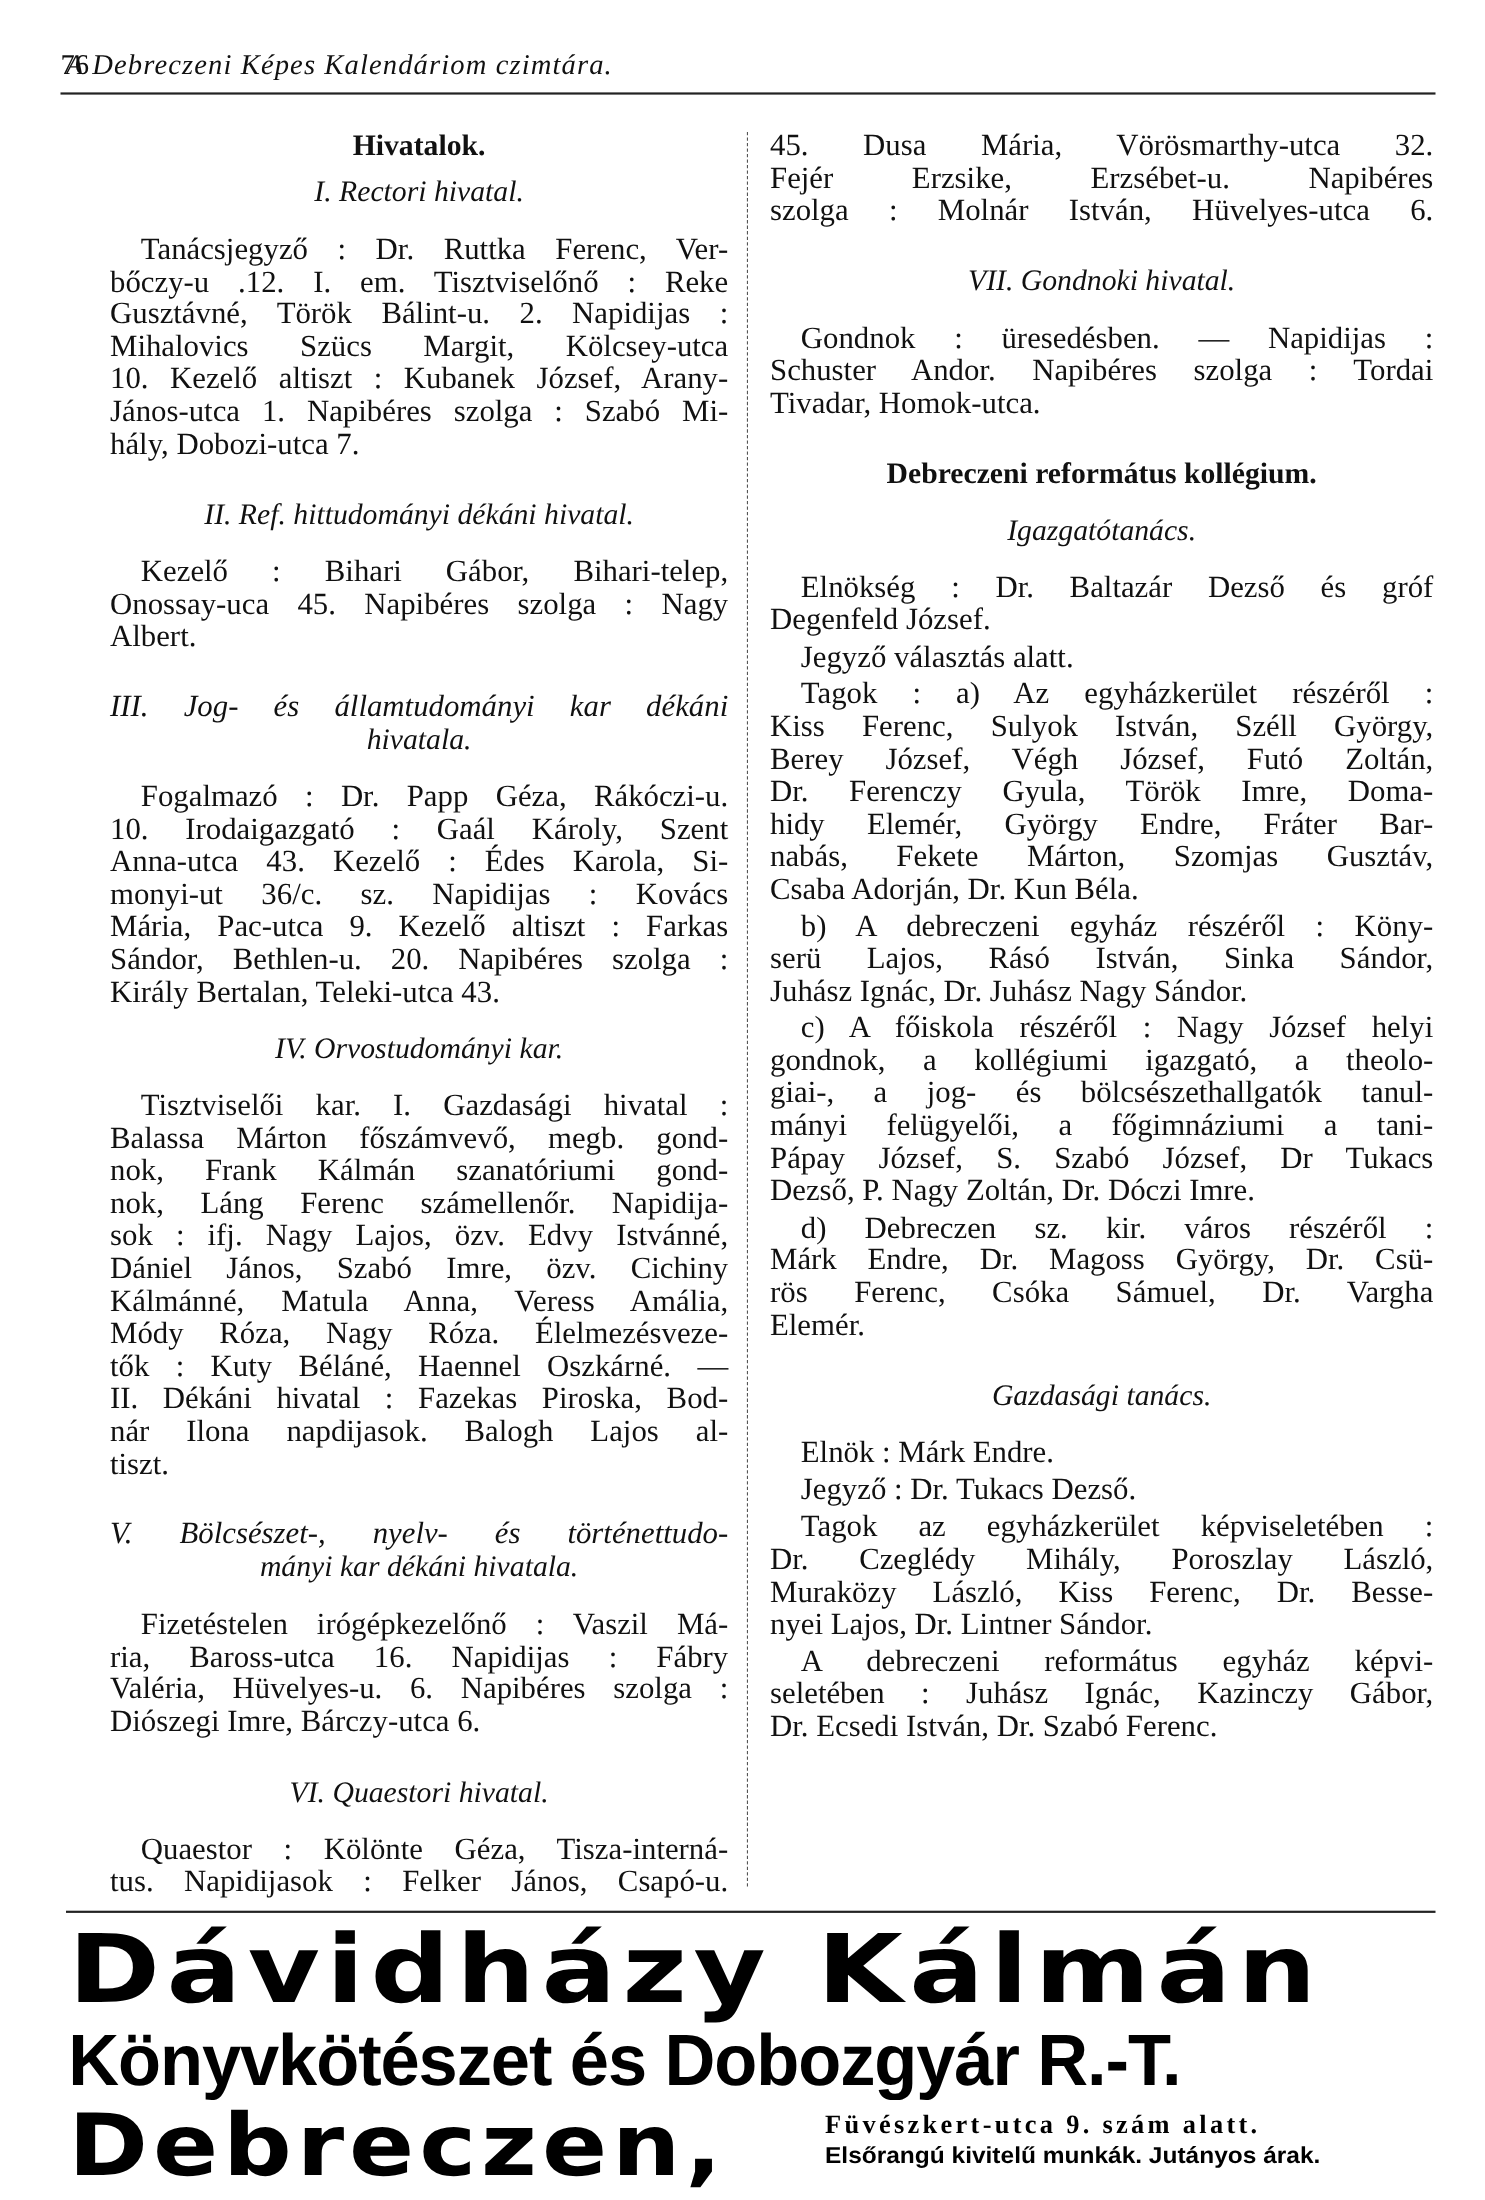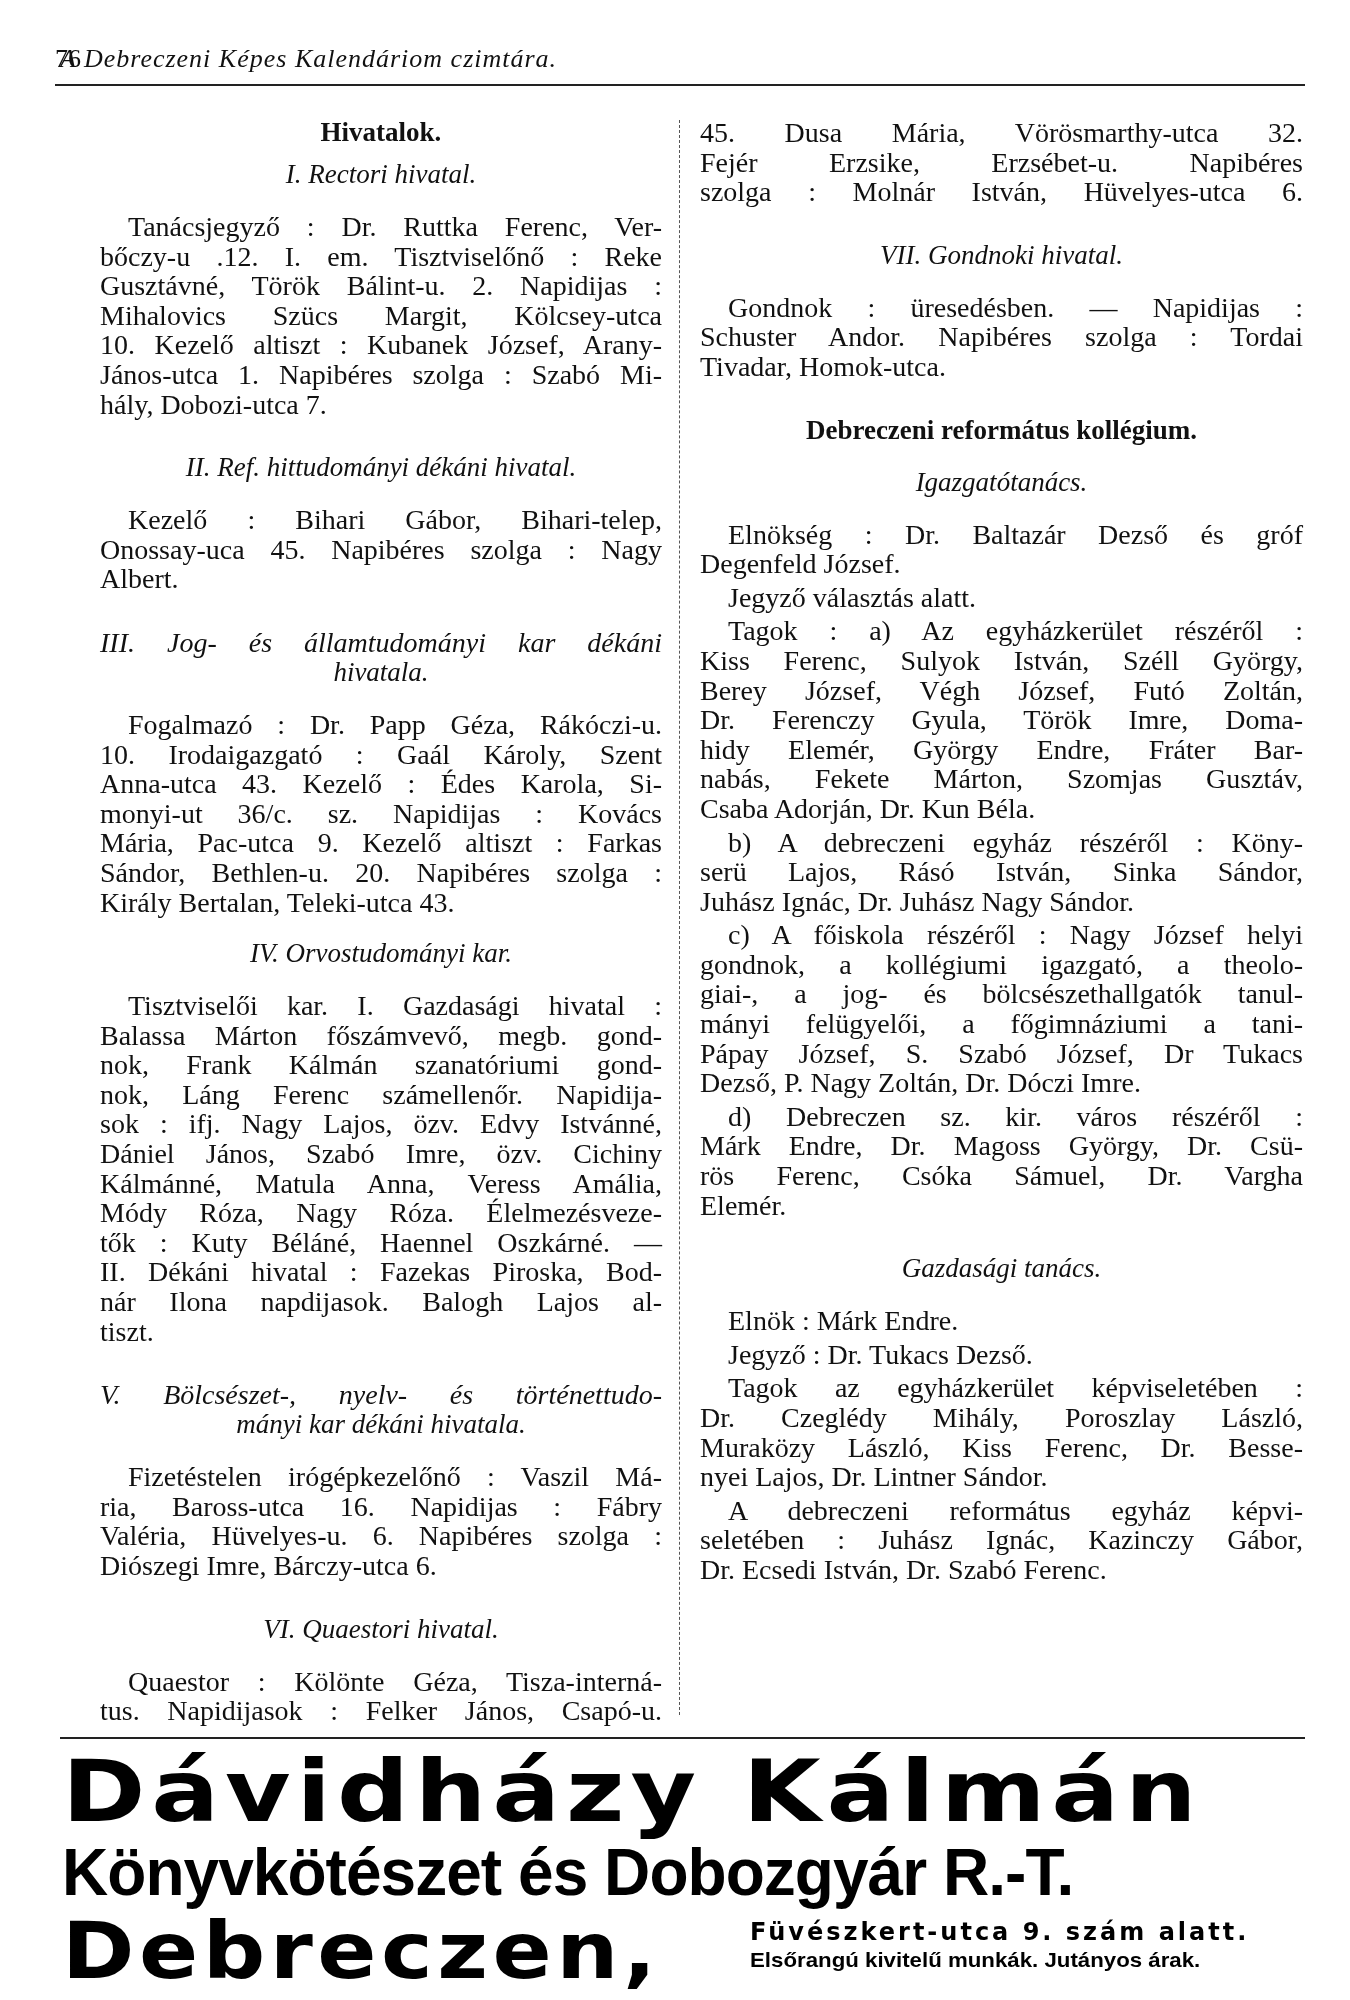--- a/index.html
+++ b/index.html
@@ -20,21 +20,21 @@
   .gap-s { height:12px; }
   .gap-m { height:22px; }
   .gap-l { height:34px; }
   .bottom-rule { position:absolute; left:60px; width:1245px; top:1737px; border-top:2px solid #222; }
   .ad { position:absolute; left:62px; width:1245px; font-family:"DejaVu Sans", "Liberation Sans", sans-serif; font-weight:bold; color:#000; }
   .ad-line1 { top:1748px; font-size:86px; letter-spacing:5px; line-height:86px; white-space:nowrap; transform:scaleX(1.17); transform-origin:left top; }
   .ad-line2 { top:1838px; font-size:66px; line-height:68px; white-space:nowrap; font-family:"Liberation Sans", sans-serif; transform:scaleX(0.97); transform-origin:left top; letter-spacing:-1px;}
   .ad-line3 { top:1912px; height:80px; }
   .ad-city { position:absolute; left:0; top:0; font-size:78px; line-height:78px; letter-spacing:4px; white-space:nowrap; transform:scaleX(1.12); transform-origin:left top; }
   .ad-addr { position:absolute; left:688px; top:6px; font-size:24px; line-height:28px; white-space:nowrap; }
-  .ad-addr .a1 { letter-spacing:3px; display:block; }
+  .ad-addr .a1 { letter-spacing:3px; display:block;font-family:Liberation Serif, serif; }
   .ad-addr .a2 { display:block; font-size:21px; font-family:"Liberation Sans", sans-serif; letter-spacing:0px; transform:scaleX(1.06); transform-origin:left top; }
 </style>
 </head>
 <body>
 
 <div class="page-num">76</div>
 <div class="running-title">A Debreczeni Képes Kalendáriom czimtára.</div>
 <div class="top-rule"></div>
 <div class="col-divider"></div>
 

